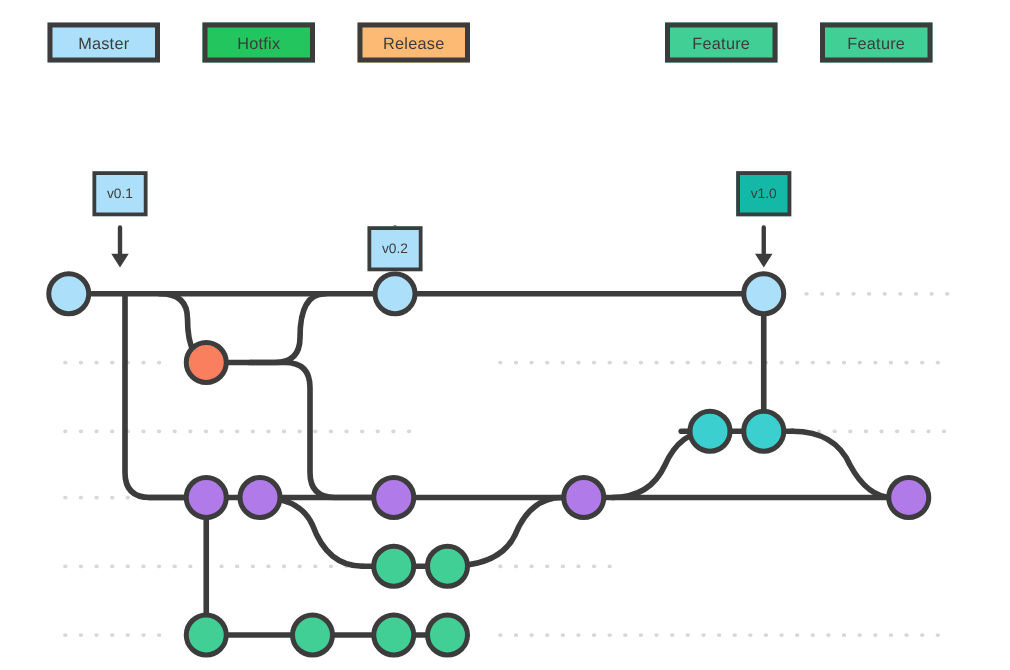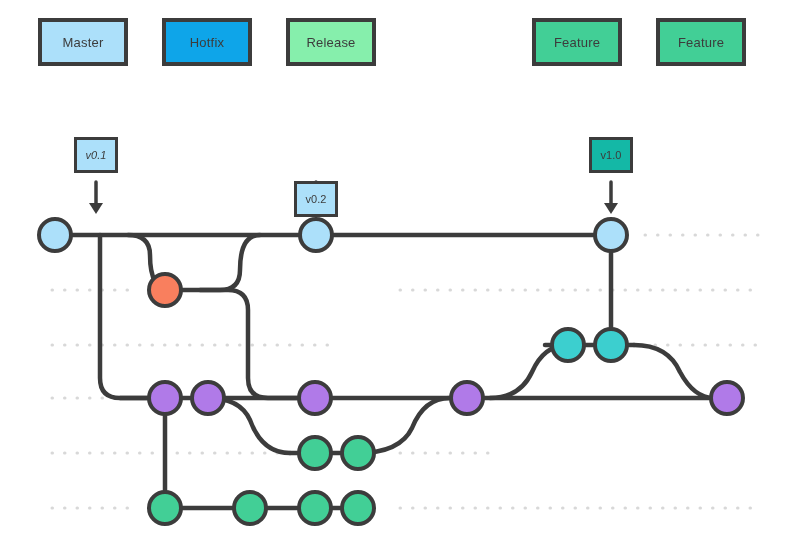--- a/index.html
+++ b/index.html
@@ -23,21 +23,21 @@
     position: absolute;
     left: 0;
     top: 0;
     width: 808px;
     height: 100px;
   }
   .legend-box {
     position: absolute;
     top: 18px;
     width: 90px;
-    height: 48px;
+    height: 32px;
     border: 4px solid #3c3c3c;
     box-sizing: border-box;
     display: flex;
     align-items: center;
     justify-content: center;
     font-size: 13px;
     color: #3c3c3c;
     letter-spacing: .2px;
   }
   .tag-box {
@@ -86,24 +86,24 @@
 </style>
 </head>
 <body>
 
 <div id="stage">
 
   <div id="legend">
       <div class="legend-box" style="left: 38px; background: rgb(172, 224, 250);">
         <span>Master</span>
       </div>
-      <div class="legend-box" style="left: 162px; background: #0ea5e9;">
+      <div class="legend-box" style="left: 162px; background: #22c55e;">
         <span>Hotfix</span>
       </div>
-      <div class="legend-box" style="left: 286px; background: #86efac;">
+      <div class="legend-box" style="left: 286px; background: #fdba74;">
         <span>Release</span>
       </div>
       <div class="legend-box" style="left: 532px; background: rgb(66, 207, 150);">
         <span>Feature</span>
       </div>
       <div class="legend-box" style="left: 656px; background: rgb(66, 207, 150);">
         <span>Feature</span>
       </div>
     </div>
 
@@ -160,21 +160,21 @@
         <line x1="96" y1="182" x2="96" y2="206" class="arrow"></line>
         <polygon points="89,203 103,203 96,214" class="arrow-head"></polygon>
         <line x1="316" y1="182" x2="316" y2="206" class="arrow"></line>
         <polygon points="309,203 323,203 316,214" class="arrow-head"></polygon>
         <line x1="611" y1="182" x2="611" y2="206" class="arrow"></line>
         <polygon points="604,203 618,203 611,214" class="arrow-head"></polygon>
       </g>
   </svg>
 
   <div id="tags-layer">
-      <div class="tag-box" style="left: 74px; top: 137px; background: rgb(172, 224, 250); font-style: italic;">
+      <div class="tag-box" style="left: 74px; top: 137px; background: rgb(172, 224, 250);">
         <span>v0.1</span>
       </div>
       <div class="tag-box" style="left: 294px; top: 137px; background: rgb(172, 224, 250); margin-top: 44px;">
         <span>v0.2</span>
       </div>
       <div class="tag-box" style="left: 589px; top: 137px; background: #14b8a6;">
         <span>v1.0</span>
       </div>
     </div>
 

